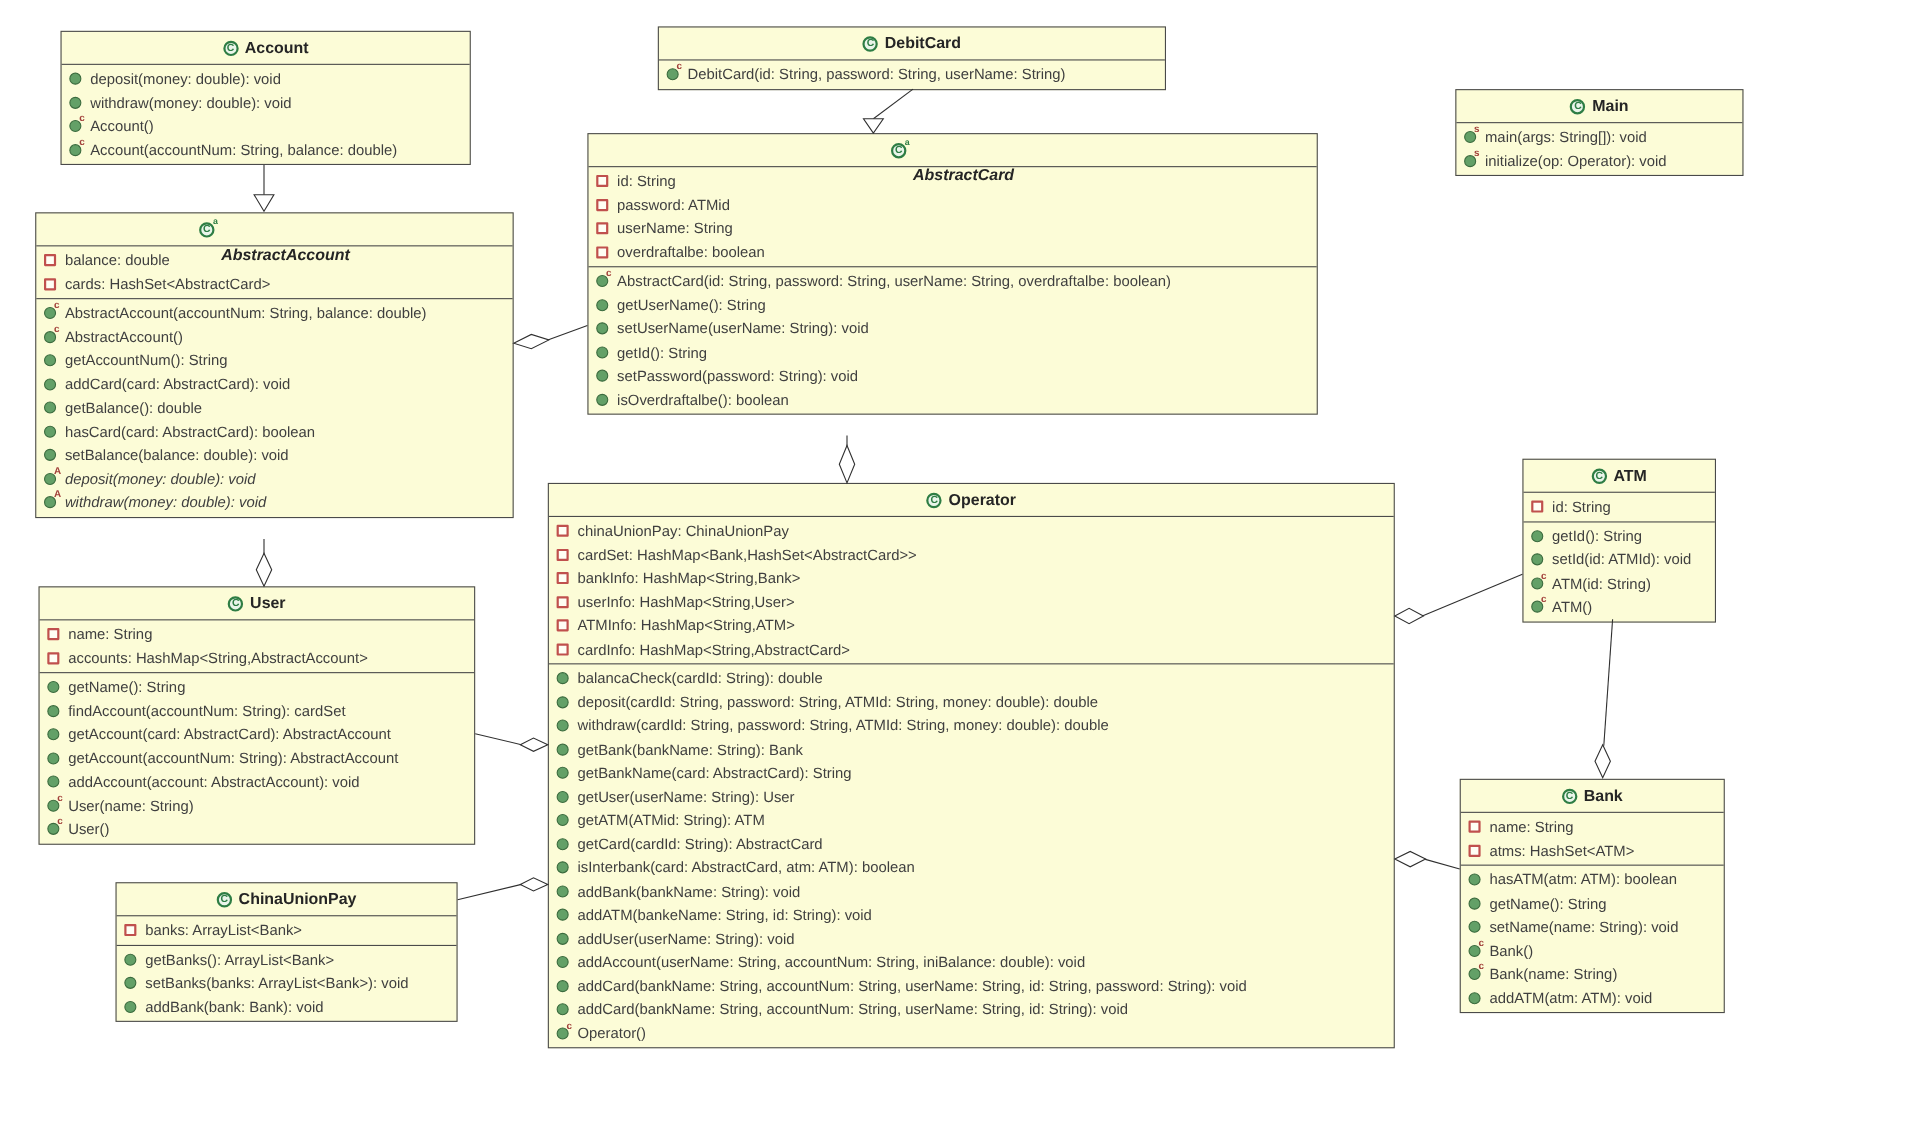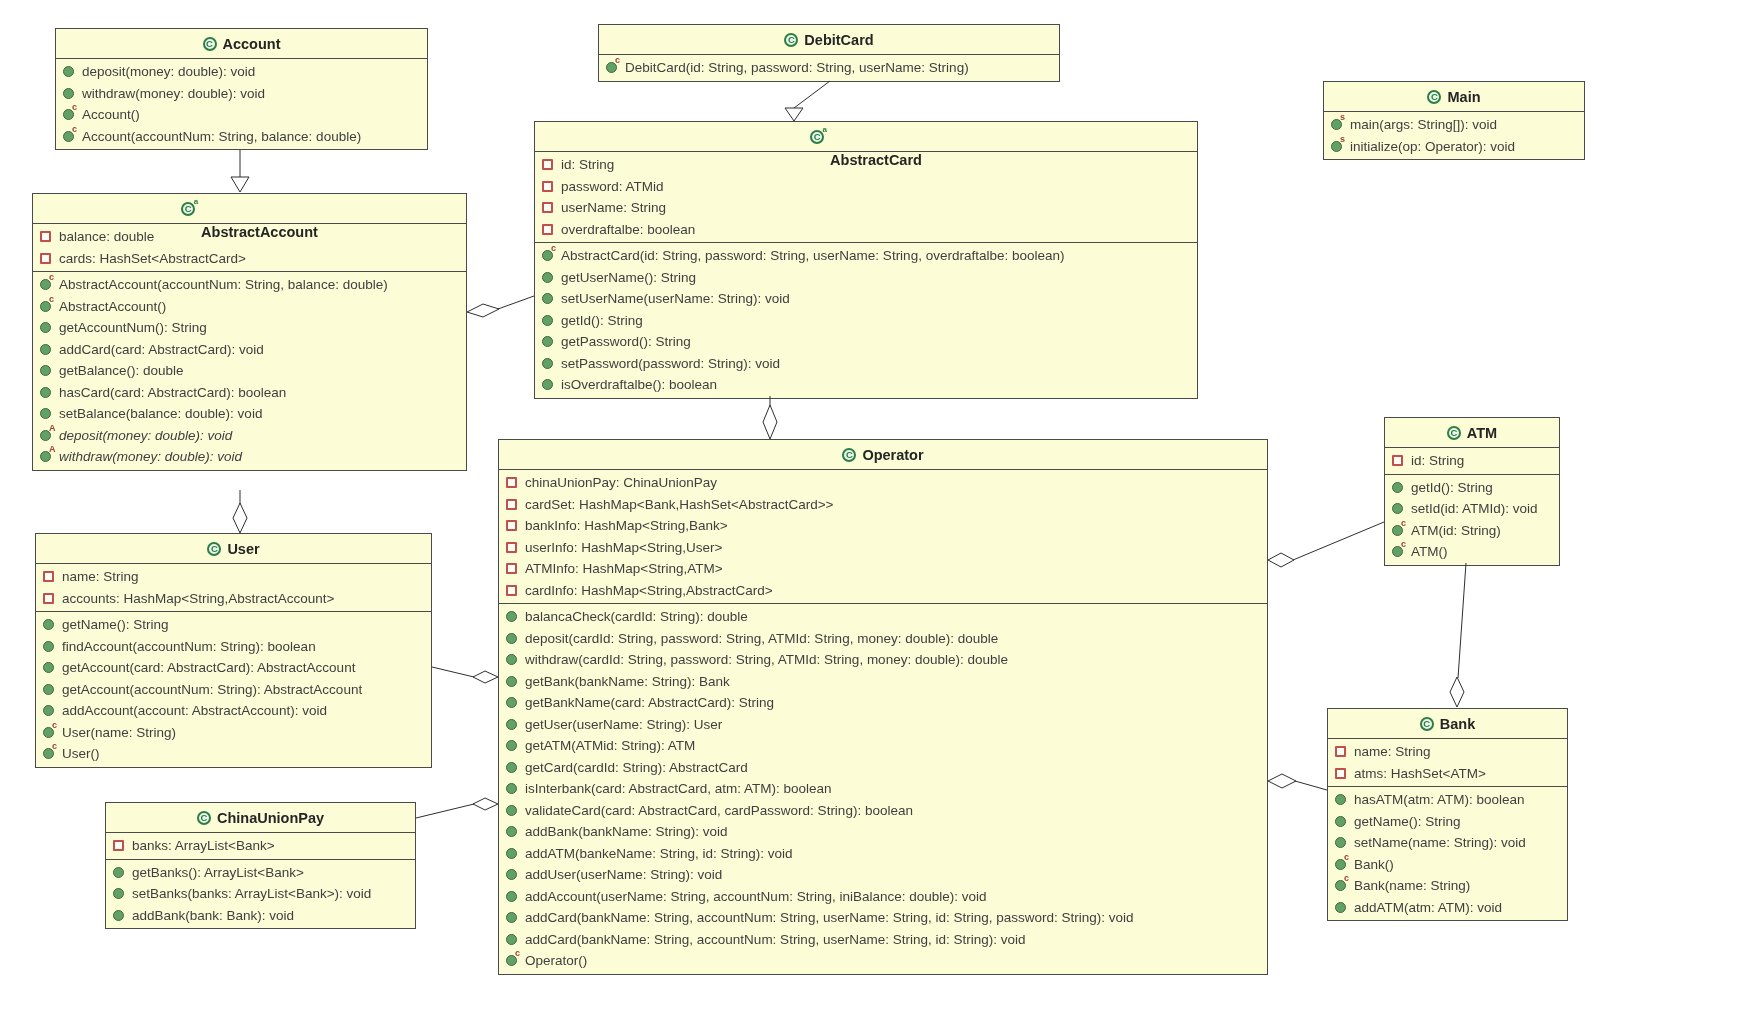--- a/index.html
+++ b/index.html
@@ -4,21 +4,21 @@
 <style>
   html,body{margin:0;padding:0;background:#ffffff;}
   body{width:1751px;height:1027px;position:relative;overflow:hidden;
        font-family:"Liberation Sans",sans-serif;}
   #canvas{position:absolute;left:0;top:0;width:1751px;height:1027px;}
   .ubox{position:absolute;background:#fcfcd7;border:1px solid #4a4a4a;
         box-sizing:border-box;z-index:1;}
   .utitle{height:29px;border-bottom:1px solid #4a4a4a;display:flex;
           align-items:center;justify-content:center;gap:6px;
           font-weight:bold;font-size:14.5px;color:#252525;}
-  .utitle.abstract .tname{margin-top:47px;}
+  .utitle.abstract .tname{font-style:italic;margin-top:47px;}
   .usec{padding:2px 0;}
   .usec + .usec{border-top:1px solid #4a4a4a;}
   .urow{display:flex;align-items:center;height:21.5px;padding:0 6px 0 7px;
         font-size:13.5px;color:#3f3f3f;white-space:nowrap;}
   .ic{flex:0 0 auto;margin-right:8px;position:relative;}
   .ic-f{width:7px;height:7px;border:2px solid #c0504d;background:#fffef4;border-radius:1px;}
   .ic-m{width:9px;height:9px;border-radius:50%;background:#63a067;border:1px solid #3b6b3e;}
   .sup{position:absolute;top:-7px;left:8px;font-size:9px;line-height:1;
        color:#a2403a;font-weight:bold;font-style:normal;}
   .mtext.it{font-style:italic;}
@@ -164,21 +164,21 @@
           <span class="mtext">accounts: HashMap&lt;String,AbstractAccount&gt;</span>
         </div>
       </div>
       <div class="usec">
         <div class="urow">
           <span class="ic ic-m"></span>
           <span class="mtext">getName(): String</span>
         </div>
         <div class="urow">
           <span class="ic ic-m"></span>
-          <span class="mtext">findAccount(accountNum: String): boolean</span>
+          <span class="mtext">findAccount(accountNum: String): cardSet</span>
         </div>
         <div class="urow">
           <span class="ic ic-m"></span>
           <span class="mtext">getAccount(card: AbstractCard): AbstractAccount</span>
         </div>
         <div class="urow">
           <span class="ic ic-m"></span>
           <span class="mtext">getAccount(accountNum: String): AbstractAccount</span>
         </div>
         <div class="urow">
@@ -276,24 +276,20 @@
         <div class="urow">
           <span class="ic ic-m"></span>
           <span class="mtext">setUserName(userName: String): void</span>
         </div>
         <div class="urow">
           <span class="ic ic-m"></span>
           <span class="mtext">getId(): String</span>
         </div>
         <div class="urow">
           <span class="ic ic-m"></span>
-          <span class="mtext">getPassword(): String</span>
-        </div>
-        <div class="urow">
-          <span class="ic ic-m"></span>
           <span class="mtext">setPassword(password: String): void</span>
         </div>
         <div class="urow">
           <span class="ic ic-m"></span>
           <span class="mtext">isOverdraftalbe(): boolean</span>
         </div>
       </div>
     </div>
     <div class="ubox" style="left: 498px; top: 439px; width: 770px;">
       <div class="utitle">
@@ -355,24 +351,20 @@
           <span class="ic ic-m"></span>
           <span class="mtext">getATM(ATMid: String): ATM</span>
         </div>
         <div class="urow">
           <span class="ic ic-m"></span>
           <span class="mtext">getCard(cardId: String): AbstractCard</span>
         </div>
         <div class="urow">
           <span class="ic ic-m"></span>
           <span class="mtext">isInterbank(card: AbstractCard, atm: ATM): boolean</span>
-        </div>
-        <div class="urow">
-          <span class="ic ic-m"></span>
-          <span class="mtext">validateCard(card: AbstractCard, cardPassword: String): boolean</span>
         </div>
         <div class="urow">
           <span class="ic ic-m"></span>
           <span class="mtext">addBank(bankName: String): void</span>
         </div>
         <div class="urow">
           <span class="ic ic-m"></span>
           <span class="mtext">addATM(bankeName: String, id: String): void</span>
         </div>
         <div class="urow">

